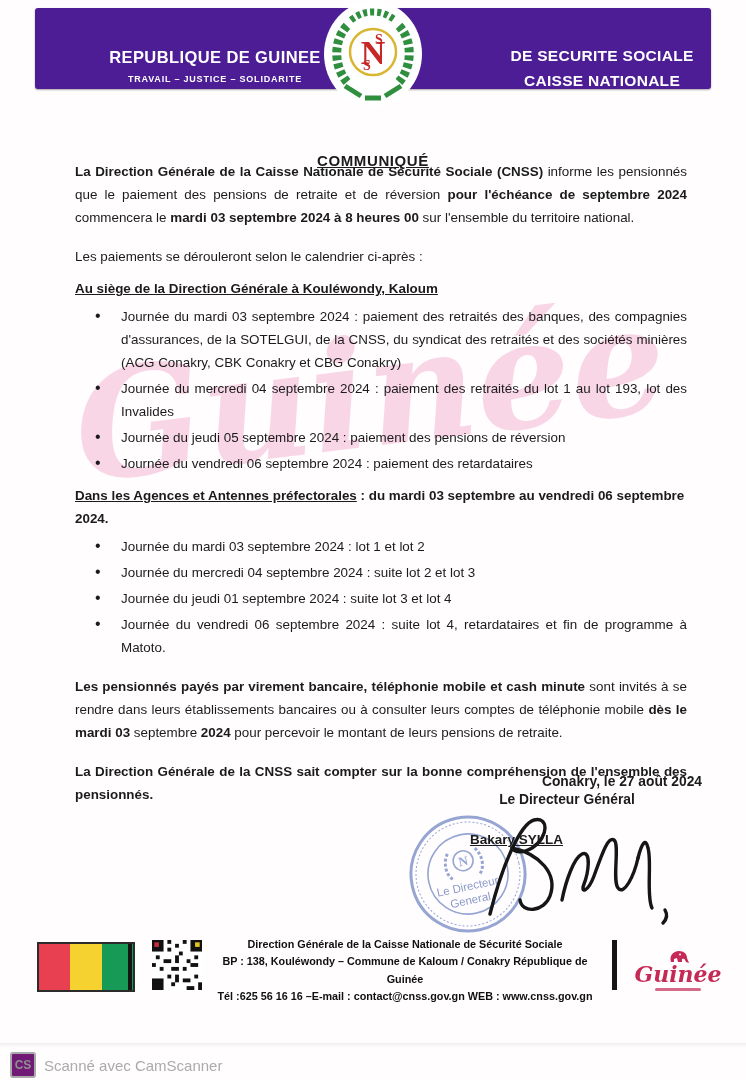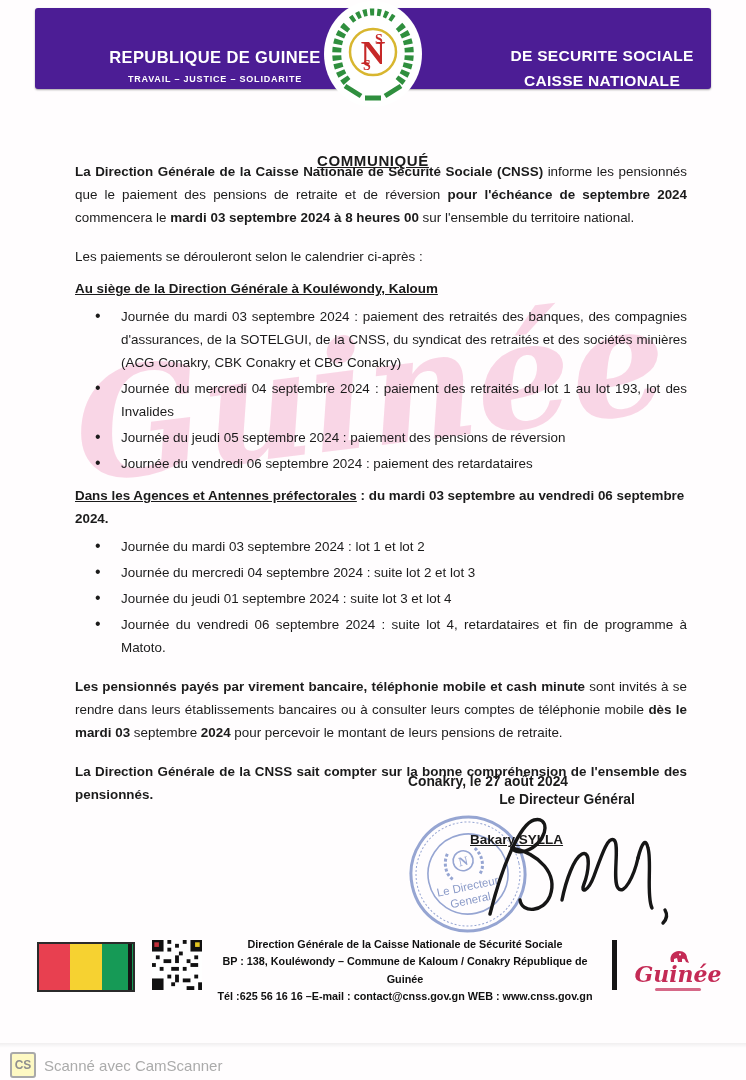--- a/index.html
+++ b/index.html
@@ -27,21 +27,21 @@
              font-size:15px;font-weight:bold;letter-spacing:.6px;text-decoration:underline;z-index:2;margin-top:36px;}
   .content{position:absolute;left:75px;top:144px;width:612px;font-size:13.4px;line-height:23px;z-index:2;}
   .content p{margin:16px 0 7px;text-align:justify;}
   .content p.heading{margin:9px 0 5px;text-align:left;}
   .content .u{text-decoration:underline;}
   .content ul{margin:1px 0 6px;padding:0 0 0 46px;list-style:none;}
   .content li{position:relative;margin:3px 0 2px;text-align:justify;line-height:23px;}
   .content li::before{content:"\2022";position:absolute;left:-26px;top:-1px;font-size:16px;}
 
   
-  .sig-date{position:absolute;left:408px;top:774px;width:270px;text-align:left;
+  .sig-date{position:absolute;left:432px;top:774px;width:270px;text-align:right;
             font-size:13.8px;font-weight:bold;z-index:3;}
   .sig-role{position:absolute;left:432px;top:792px;width:270px;text-align:center;
             font-size:13.8px;font-weight:bold;z-index:3;}
   .stamp{position:absolute;left:408px;top:814px;width:120px;height:120px;transform:rotate(-12deg);
          opacity:.9;z-index:2;}
   .signature-svg{position:absolute;left:462px;top:796px;z-index:4;}
   .sig-name{position:absolute;left:470px;top:832px;width:150px;text-align:left;font-size:13.5px;
             font-weight:bold;text-decoration:underline;z-index:5;}
 
   
@@ -56,21 +56,21 @@
   .brand{position:absolute;left:628px;top:948px;width:100px;text-align:center;z-index:2;}
   .brand-name{font-family:"DejaVu Serif",serif;font-style:italic;font-weight:bold;font-size:22px;}
   .brand-sub{margin:1px auto 0;width:46px;height:3px;background:#c42a55;opacity:.7;border-radius:2px;}
   .page-edge{position:absolute;left:0;top:1043px;width:746px;height:5px;
              background:linear-gradient(#0000000f,#00000000);z-index:1;}
 
   
   .cs-row{position:absolute;left:10px;top:1052px;display:flex;align-items:center;gap:8px;z-index:3;}
   .cs-icon{width:22px;height:22px;border:2px solid #a9a9a9;border-radius:3px;color:#8f8f8f;
            font-weight:bold;font-size:12px;display:flex;align-items:center;justify-content:center;
-           background:#fef9c3;}
+           background:#701a75;}
   .cs-label{font-size:15px;color:#ababab;}
 </style>
 </head>
 <body>
 
 <div class="page">
 
   <div class="watermark" style="color:#ee7fb0;">Guinée</div>
 
   <div class="banner">

